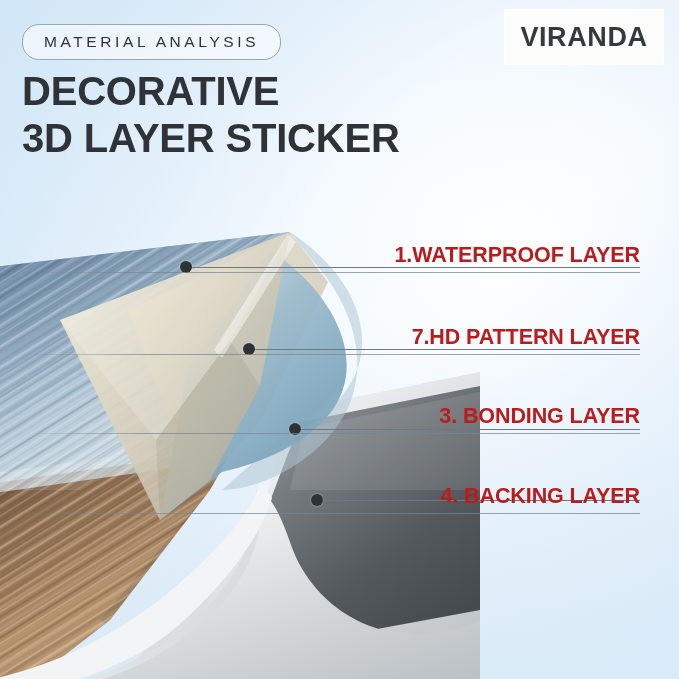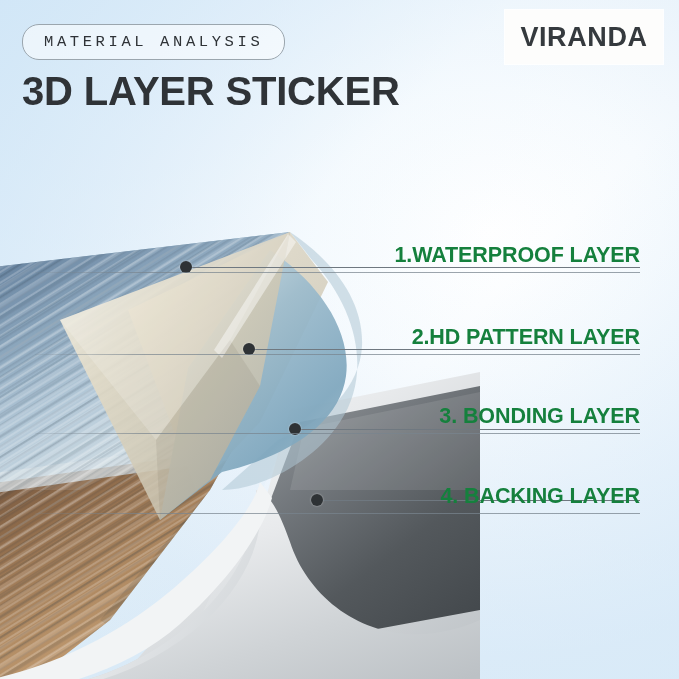--- a/index.html
+++ b/index.html
@@ -46,21 +46,20 @@
     display: flex;
     align-items: center;
     border: 1.4px solid #9ba6ae;
     border-radius: 17px;
     background: rgba(255,255,255,0.55);
     font-size: 15.5px;
     letter-spacing: 3.6px;
     color: #2f3337;
     white-space: nowrap;
     box-sizing: border-box;
-    font-family: Liberation Mono, monospace;
   }
   .headline {
     position: absolute;
     left: 22px;
     top: 68px;
     font-size: 40px;
     font-weight: bold;
     line-height: 47px;
     letter-spacing: -0.2px;
     color: #2f3337;
@@ -94,21 +93,21 @@
   }
   .art svg { display: block; width: 100%; height: 100%; }
 
   
   .callout-label {
     position: absolute;
     right: 39px;
     font-size: 21.5px;
     font-weight: bold;
     letter-spacing: -0.1px;
-    color: #15803d;
+    color: #b91c1c;
     white-space: nowrap;
     text-align: right;
   }
   .callout-rule {
     position: absolute;
     right: 39px;
     height: 1px;
     background: linear-gradient(to right,
       rgba(120,132,142,0.15) 0%,
       rgba(120,132,142,0.7) 18%,
@@ -286,35 +285,36 @@
 
       <path d="M 328,44 L 336,52 L 262,168 L 254,160 Z" fill="#ffffff" opacity="0.45"></path>
     </svg>
   </div>
 
   <div class="badge-pill">
     <span>MATERIAL ANALYSIS</span>
   </div>
 
   <div class="headline">
+    <div>DECORATIVE</div>
     <div>3D LAYER STICKER</div>
   </div>
 
   <div class="brand-box">
     <span class="brand-text">VIRANDA</span>
   </div>
 
   <div id="callout-layer">
       <div class="leader-line" style="left: 191px; top: 267px; width: 449px;"></div>
       <div class="leader-dot" style="left: 180px; top: 261px;"></div>
       <div class="callout-label" style="top: 243px;">1.WATERPROOF LAYER</div>
       <div class="callout-rule" style="top: 272px; width: 605px;"></div>
       <div class="leader-line" style="left: 254px; top: 349px; width: 386px;"></div>
       <div class="leader-dot" style="left: 243px; top: 343px;"></div>
-      <div class="callout-label" style="top: 325px;">2.HD PATTERN LAYER</div>
+      <div class="callout-label" style="top: 325px;">7.HD PATTERN LAYER</div>
       <div class="callout-rule" style="top: 354px; width: 605px;"></div>
       <div class="leader-line" style="left: 300px; top: 429px; width: 340px;"></div>
       <div class="leader-dot" style="left: 289px; top: 423px;"></div>
       <div class="callout-label" style="top: 404px; text-align: right;">3. BONDING LAYER</div>
       <div class="callout-rule" style="top: 433px; width: 605px;"></div>
       <div class="leader-line" style="left: 322px; top: 500px; width: 318px;"></div>
       <div class="leader-dot" style="left: 311px; top: 494px;"></div>
       <div class="callout-label" style="top: 484px; text-align: right;">4. BACKING LAYER</div>
       <div class="callout-rule" style="top: 513px; width: 605px;"></div>
     </div>

